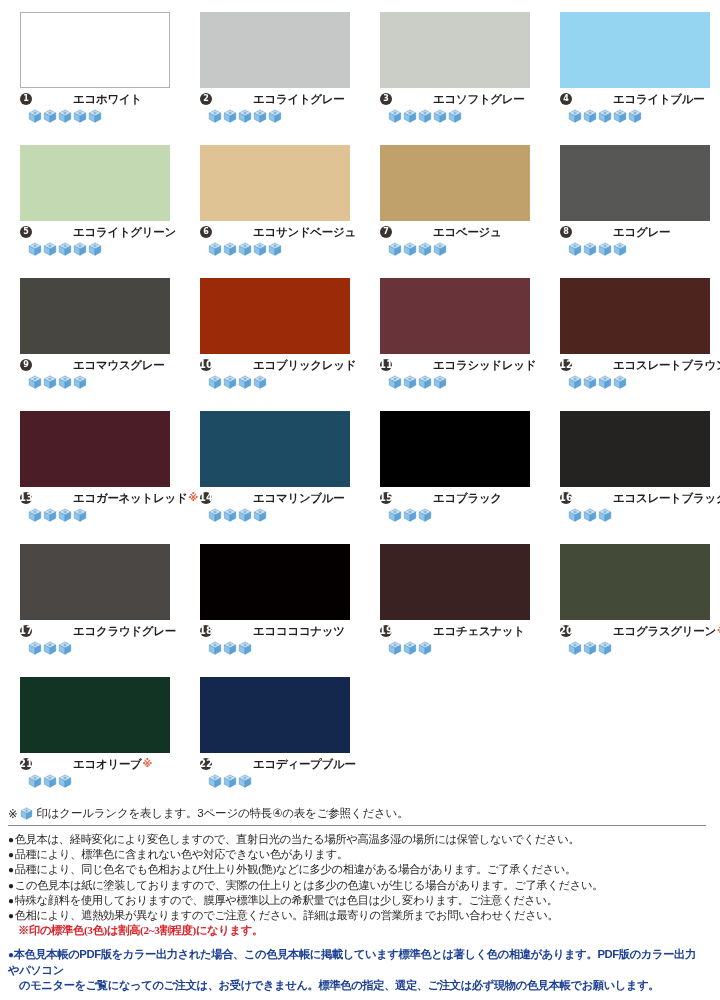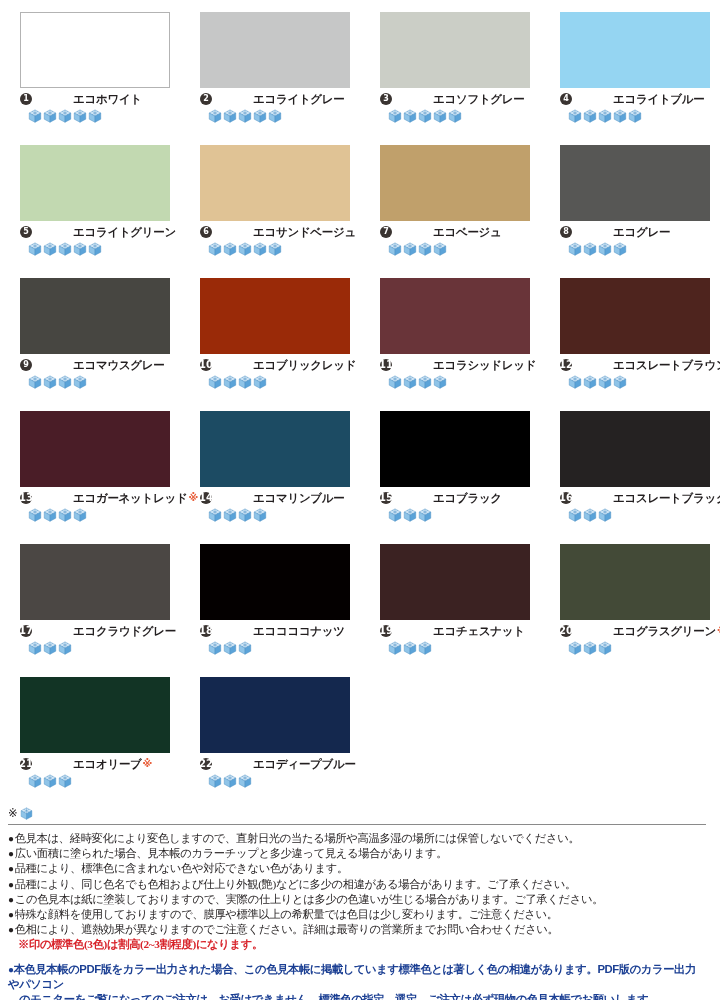--- a/index.html
+++ b/index.html
@@ -1049,24 +1049,24 @@
   <div class="legend-line">
     <span>※</span>
     <span class="legend-cube">
         <svg width="13" height="13" viewBox="0 0 16 16" class="cube-icon">
           <path d="M8 1 L14.6 4.6 L8 8.2 L1.4 4.6 Z" fill="#d7eaf8" stroke="#4a8fc4" stroke-width="0.5"></path>
           <path d="M1.4 4.6 L8 8.2 L8 15.2 L1.4 11.6 Z" fill="#8fc4e8" stroke="#4a8fc4" stroke-width="0.5"></path>
           <path d="M8 8.2 L14.6 4.6 L14.6 11.6 L8 15.2 Z" fill="#5ba3d8" stroke="#4a8fc4" stroke-width="0.5"></path>
           <path d="M8 1 L8 8.2 M4.7 2.8 L11.3 6.4 M11.3 2.8 L4.7 6.4" stroke="#4a8fc4" stroke-width="0.5" fill="none"></path>
         </svg>
       </span>
+    <span>印はクールランクを表します。3ページの特長④の表をご参照ください。</span>
   </div>
   <div id="notes-list">
       <div class="note-line"><span class="bullet">●</span><span>色見本は、経時変化により変色しますので、直射日光の当たる場所や高温多湿の場所には保管しないでください。</span></div>
-      <div class="note-line"><span class="bullet">●</span><span>広い面積に塗られた場合、見本帳のカラーチップと多少違って見える場合があります。</span></div>
       <div class="note-line"><span class="bullet">●</span><span>品種により、標準色に含まれない色や対応できない色があります。</span></div>
       <div class="note-line"><span class="bullet">●</span><span>品種により、同じ色名でも色相および仕上り外観(艶)などに多少の相違がある場合があります。ご了承ください。</span></div>
       <div class="note-line"><span class="bullet">●</span><span>この色見本は紙に塗装しておりますので、実際の仕上りとは多少の色違いが生じる場合があります。ご了承ください。</span></div>
       <div class="note-line"><span class="bullet">●</span><span>特殊な顔料を使用しておりますので、膜厚や標準以上の希釈量では色目は少し変わります。ご注意ください。</span></div>
       <div class="note-line"><span class="bullet">●</span><span>色相により、遮熱効果が異なりますのでご注意ください。詳細は最寄りの営業所までお問い合わせください。</span></div>
     </div>
   <div class="note-line red">
     <span>※印の標準色(3色)は割高(2~3割程度)になります。</span>
   </div>
   <div class="note-blue">

